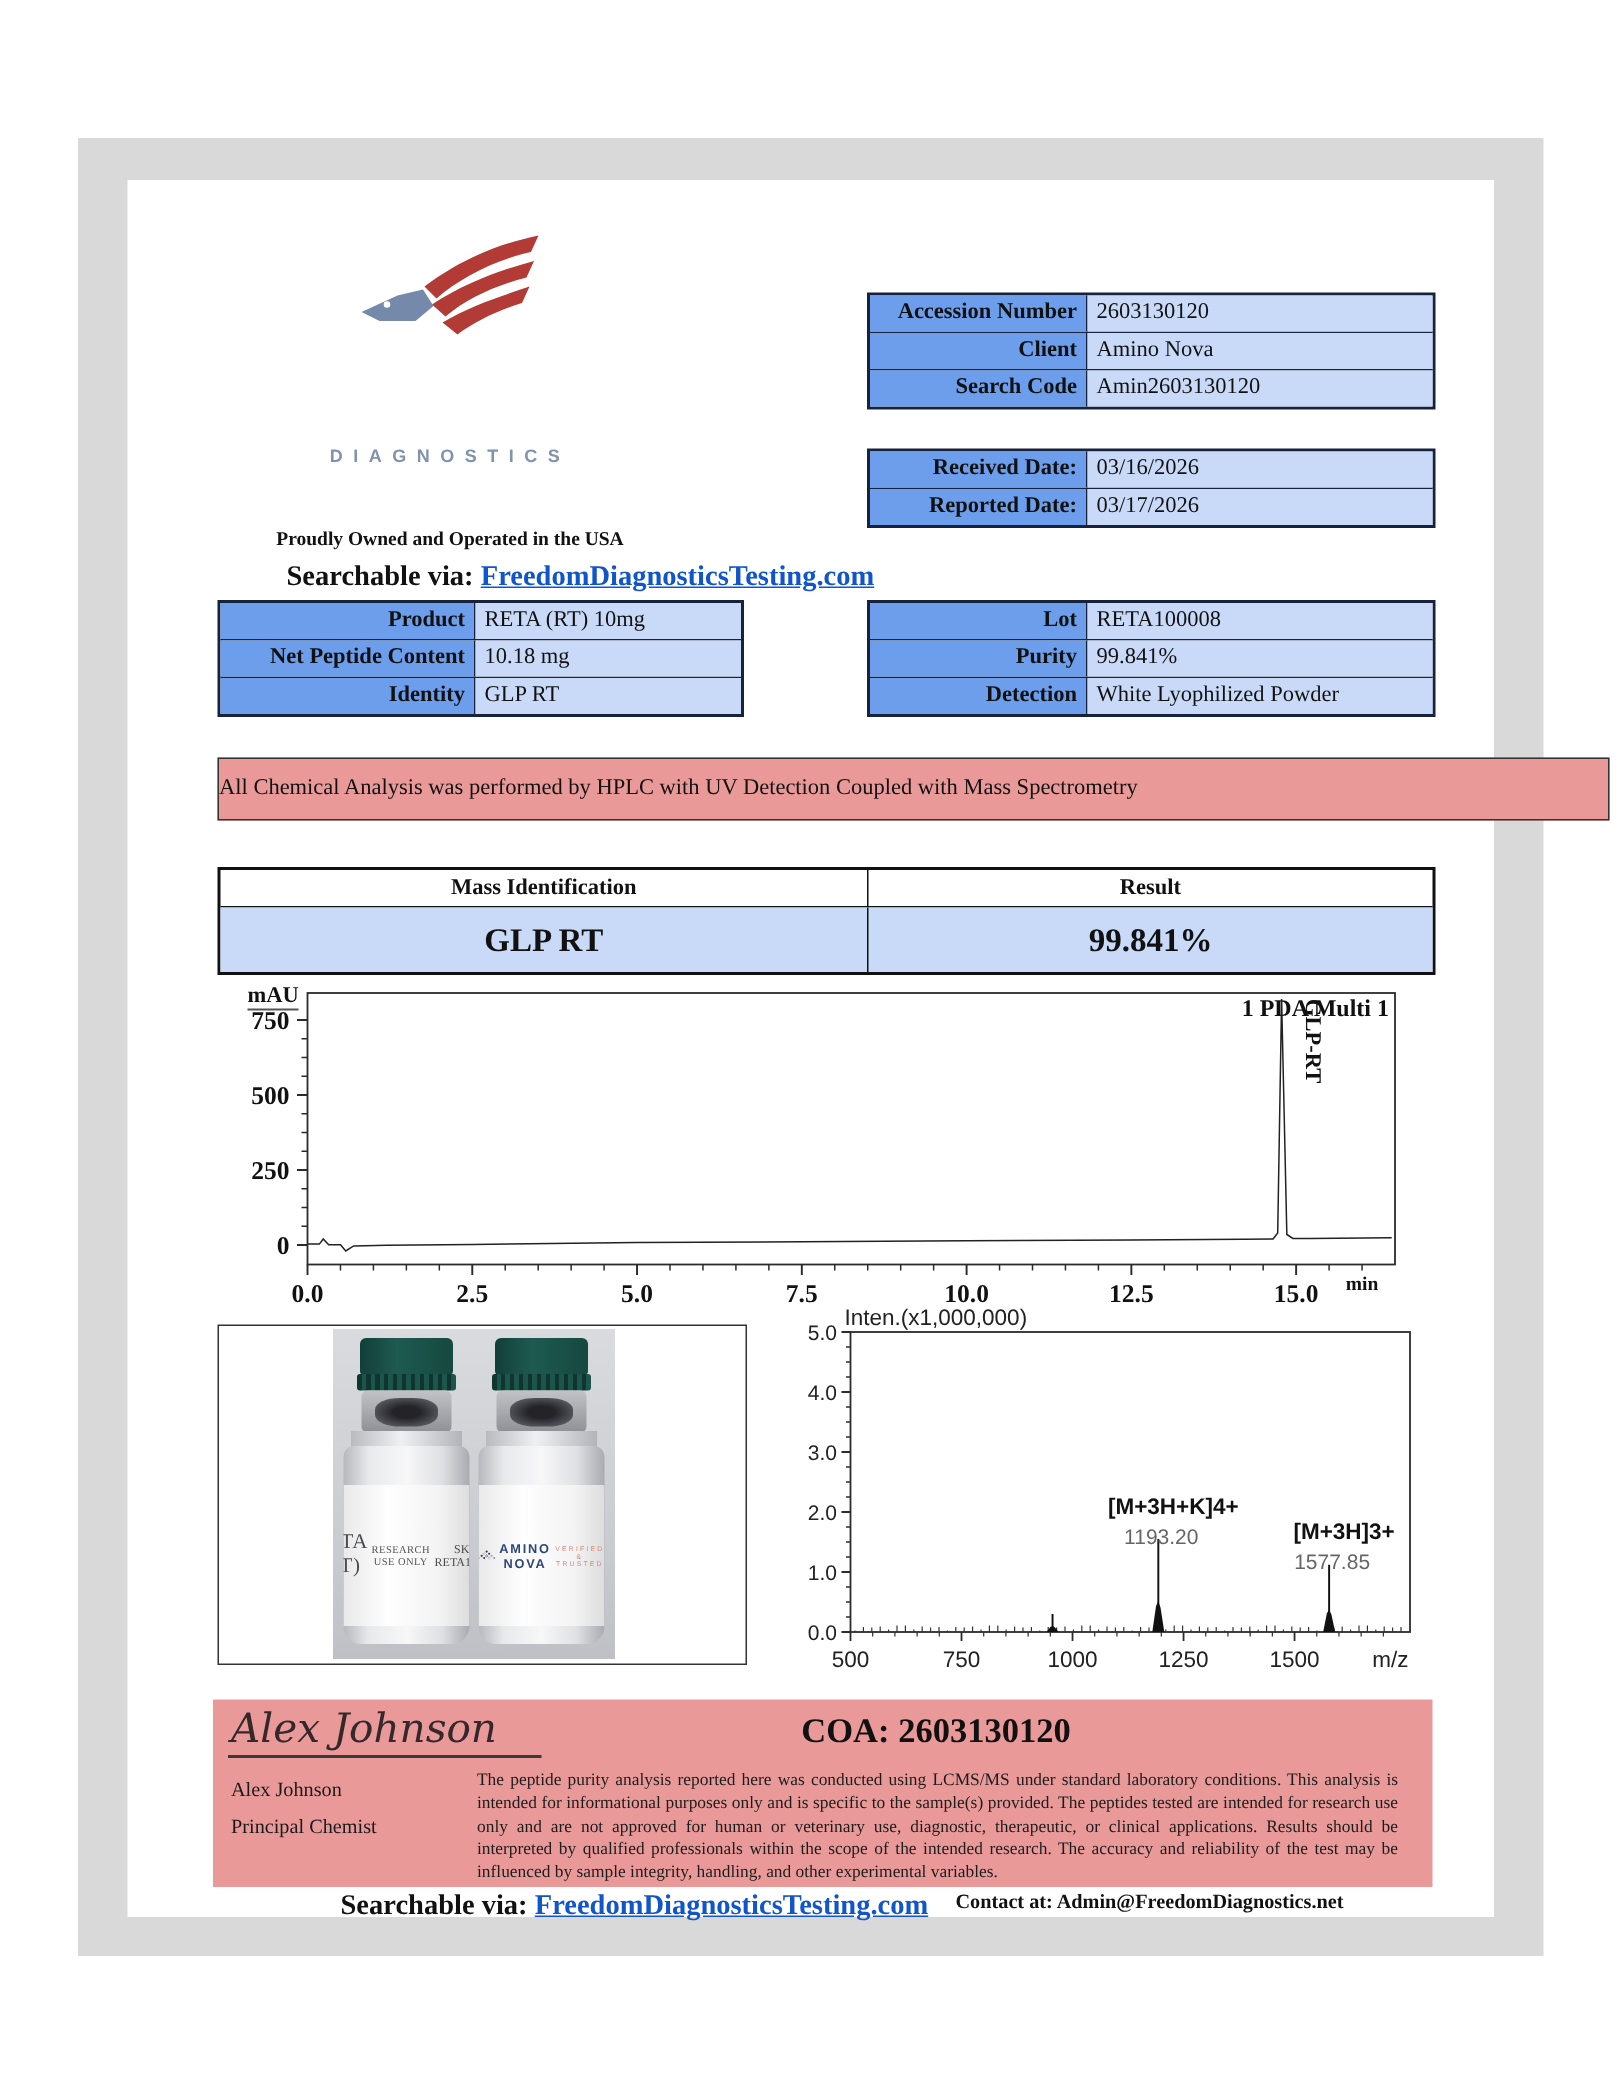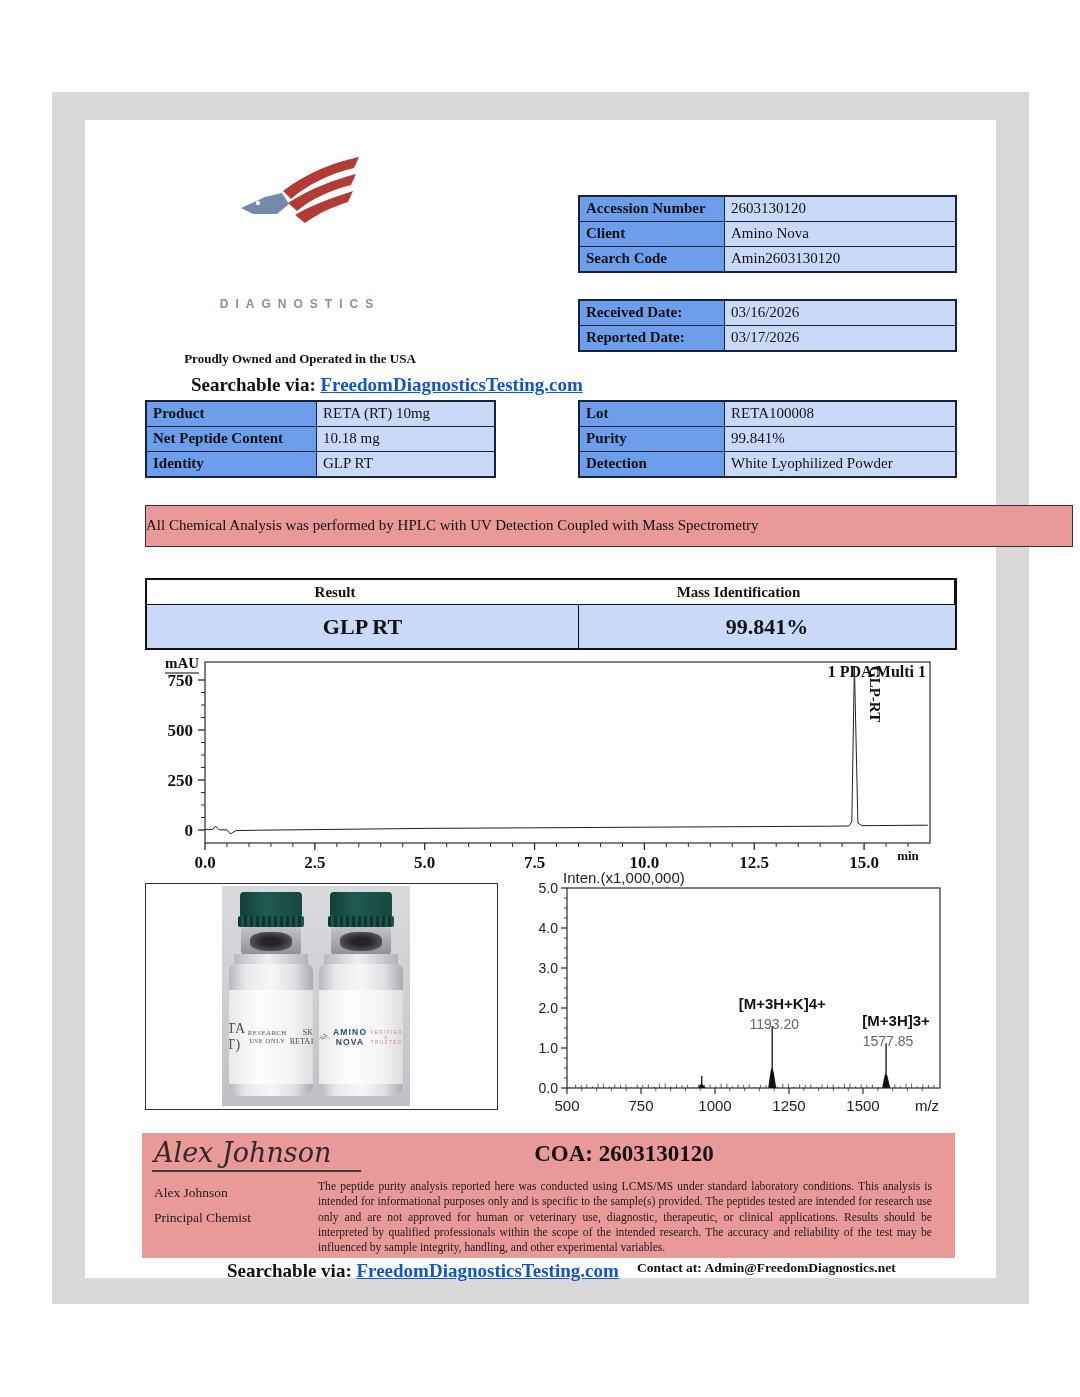--- a/index.html
+++ b/index.html
@@ -20,21 +20,21 @@
   .search-top{left:62px;top:254px;}
   .link{color:#1155cc;text-decoration:underline;cursor:pointer;}
 
   .doc-title{left:440px;top:22px;width:480px;text-align:center;font-size:34px;font-weight:bold;}
 
   
   .info-table{position:absolute;border:2px solid #17233c;background:#fff;}
   .info-row{display:flex;height:24px;border-bottom:1.5px solid #17233c;}
   .info-row:last-child{border-bottom:none;}
   .cell{box-sizing:border-box;padding:2px 6px;font-size:15px;line-height:19px;white-space:nowrap;overflow:hidden;}
-  .cell.label{background:#6d9eeb;font-weight:bold;border-right:1.5px solid #17233c;width:var(--lw);flex:none;}
+  .cell.label{background:#6d9eeb;font-weight:bold;border-right:1.5px solid #17233c;width:var(--lw);flex:none;text-align:right;}
   .cell.value{background:#c9daf8;flex:1;}
 
   
   .banner{left:60px;top:385px;width:928px;height:42px;background:#ea9999;border:1.5px solid #333;
           box-sizing:border-box;line-height:39px;font-size:15px;font-weight:normal;}
 
   
   .result-table{left:60px;top:458px;width:808px;border:2px solid #111;background:#fff;}
   .result-head{display:flex;height:24px;border-bottom:1.5px solid #111;}
   .result-head .rc{font-size:15px;font-weight:bold;text-align:center;line-height:24px;}
@@ -160,22 +160,22 @@
     <div class="info-row">
       <div class="cell label">Detection</div>
       <div class="cell value">White Lyophilized Powder</div>
     </div>
   </div>
 
   <div class="abs banner">All Chemical Analysis was performed by HPLC with UV Detection Coupled with Mass Spectrometry</div>
 
   <div class="abs result-table">
     <div class="result-head">
+      <div class="rc rc1">Mass Identification</div>
       <div class="rc rc2">Result</div>
-      <div class="rc rc1">Mass Identification</div>
     </div>
     <div class="result-data">
       <div class="rc rc1">GLP RT</div>
       <div class="rc rc2">99.841%</div>
     </div>
   </div>
 
   <svg id="chrom-svg" class="abs" style="left:60px;top:532px;" width="810" height="240" viewBox="0 0 810 240">
       <defs>
         <clipPath id="plotclip">

